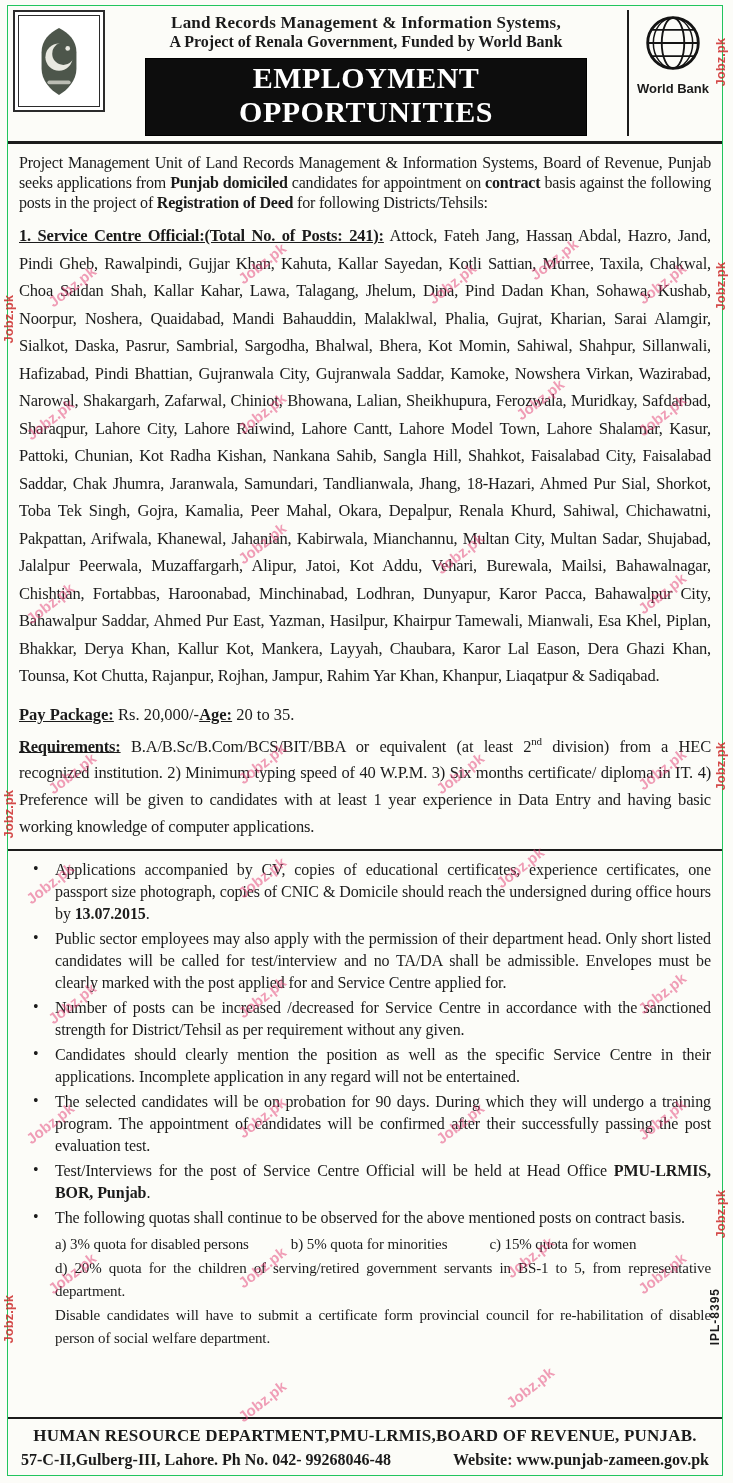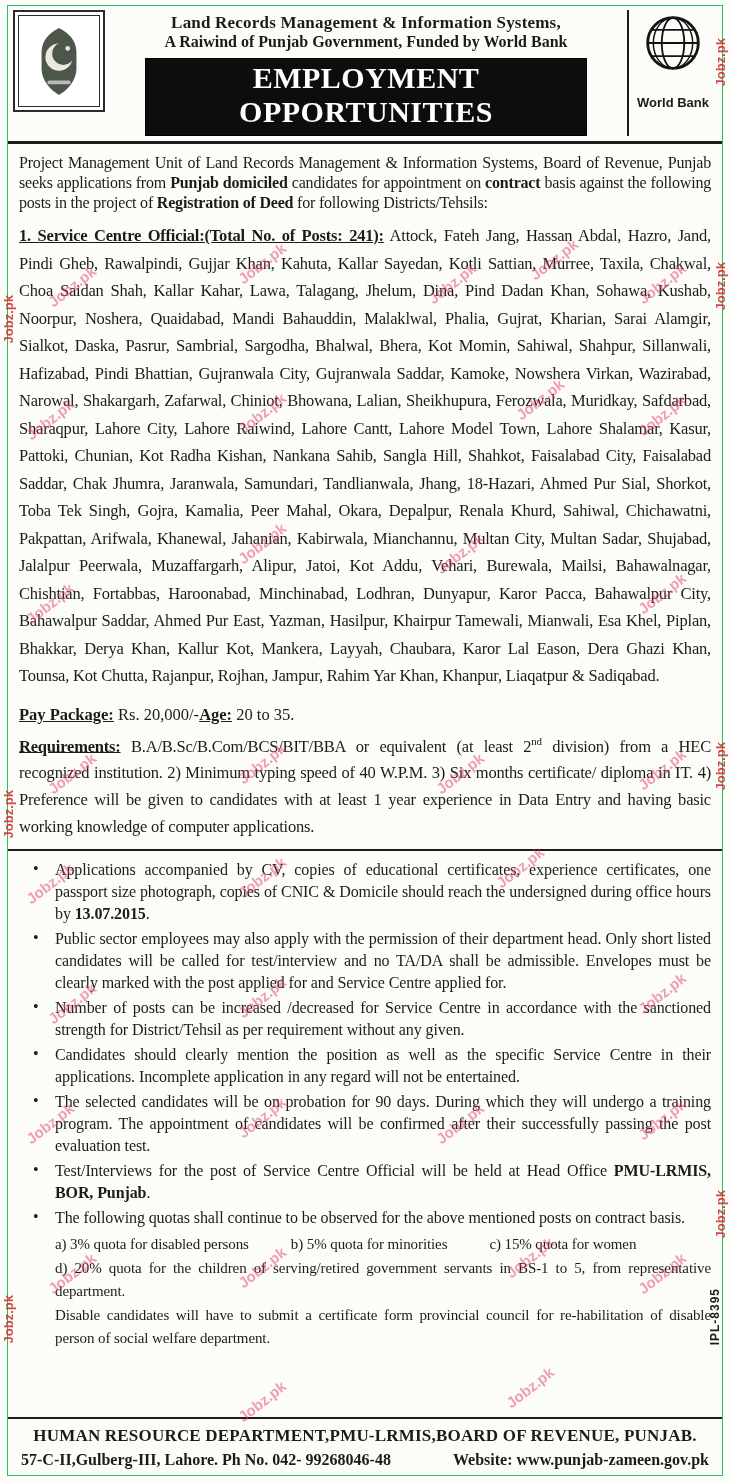--- a/index.html
+++ b/index.html
@@ -21,21 +21,21 @@
   .punjab-inner { width:100%; height:100%; border:1px solid #2b2b2b;
                   display:flex; align-items:center; justify-content:center; }
   .hdr-center { flex:1; text-align:center; padding-top:3px; }
   .org1 { font-size:17px; font-weight:bold; letter-spacing:.2px; }
   .org2 { font-size:16px; font-weight:bold; }
   .banner { margin:7px auto 0; width:442px; background:#0d0d0d; color:#fff;
             font-size:30px; font-weight:bold; letter-spacing:.5px;
             padding:2px 0 6px; border:1px solid #000; }
   .wb-box { width:90px; min-width:90px; text-align:center; padding-top:3px;
             border-left:2px solid #1c1c1c; }
-  .wb-label { font-family:"Liberation Sans",sans-serif; font-weight:bold; font-size:13px; margin-top:18px; }
+  .wb-label { font-family:"Liberation Sans",sans-serif; font-weight:bold; font-size:13px; margin-top:4px; }
   
   .b { font-weight:bold; }
   .bu { font-weight:bold; text-decoration:underline; }
   .intro { margin-top:9px; font-size:16px; line-height:20px; text-align:justify; letter-spacing:-.2px; }
   .posts { margin-top:9px; font-size:16.5px; line-height:27.5px; text-align:justify; letter-spacing:-.2px; }
   .pay   { margin-top:11px; font-size:16.5px; line-height:27px; }
   .req   { font-size:16.5px; line-height:27px; text-align:justify; letter-spacing:-.2px; }
   .req sup { font-size:11px; }
   .rule { border:none; border-top:2px solid #1c1c1c; margin:9px -11px 0 -11px; }
   .bullets { list-style:none; margin:8px 0 0 12px; }
@@ -73,21 +73,21 @@
             <circle cx="32" cy="34" r="14" fill="#e9e9e1"></circle>
             <circle cx="36.5" cy="30.5" r="11.5" fill="#4d564b"></circle>
             <circle cx="41" cy="25" r="2.4" fill="#e9e9e1"></circle>
             <rect x="20" y="58" width="24" height="4" rx="2" fill="#e9e9e1" opacity="0.7"></rect>
           </svg>
         </div>
       </div>
 
       <div class="hdr-center">
         <div class="org1">Land Records Management &amp; Information Systems,</div>
-        <div class="org2">A Raiwind of Punjab Government, Funded by World Bank</div>
+        <div class="org2">A Project of Renala Government, Funded by World Bank</div>
         <div class="banner">EMPLOYMENT OPPORTUNITIES</div>
       </div>
 
       <div class="wb-box">
         <svg width="60" height="60" viewBox="0 0 64 64" aria-hidden="true">
           <circle cx="32" cy="32" r="27" fill="none" stroke="#141414" stroke-width="3"></circle>
           <ellipse cx="32" cy="32" rx="12" ry="27" fill="none" stroke="#141414" stroke-width="2"></ellipse>
           <ellipse cx="32" cy="32" rx="21" ry="27" fill="none" stroke="#141414" stroke-width="1.6"></ellipse>
           <line x1="5" y1="32" x2="59" y2="32" stroke="#141414" stroke-width="2"></line>
           <line x1="9" y1="18" x2="55" y2="18" stroke="#141414" stroke-width="2"></line>

